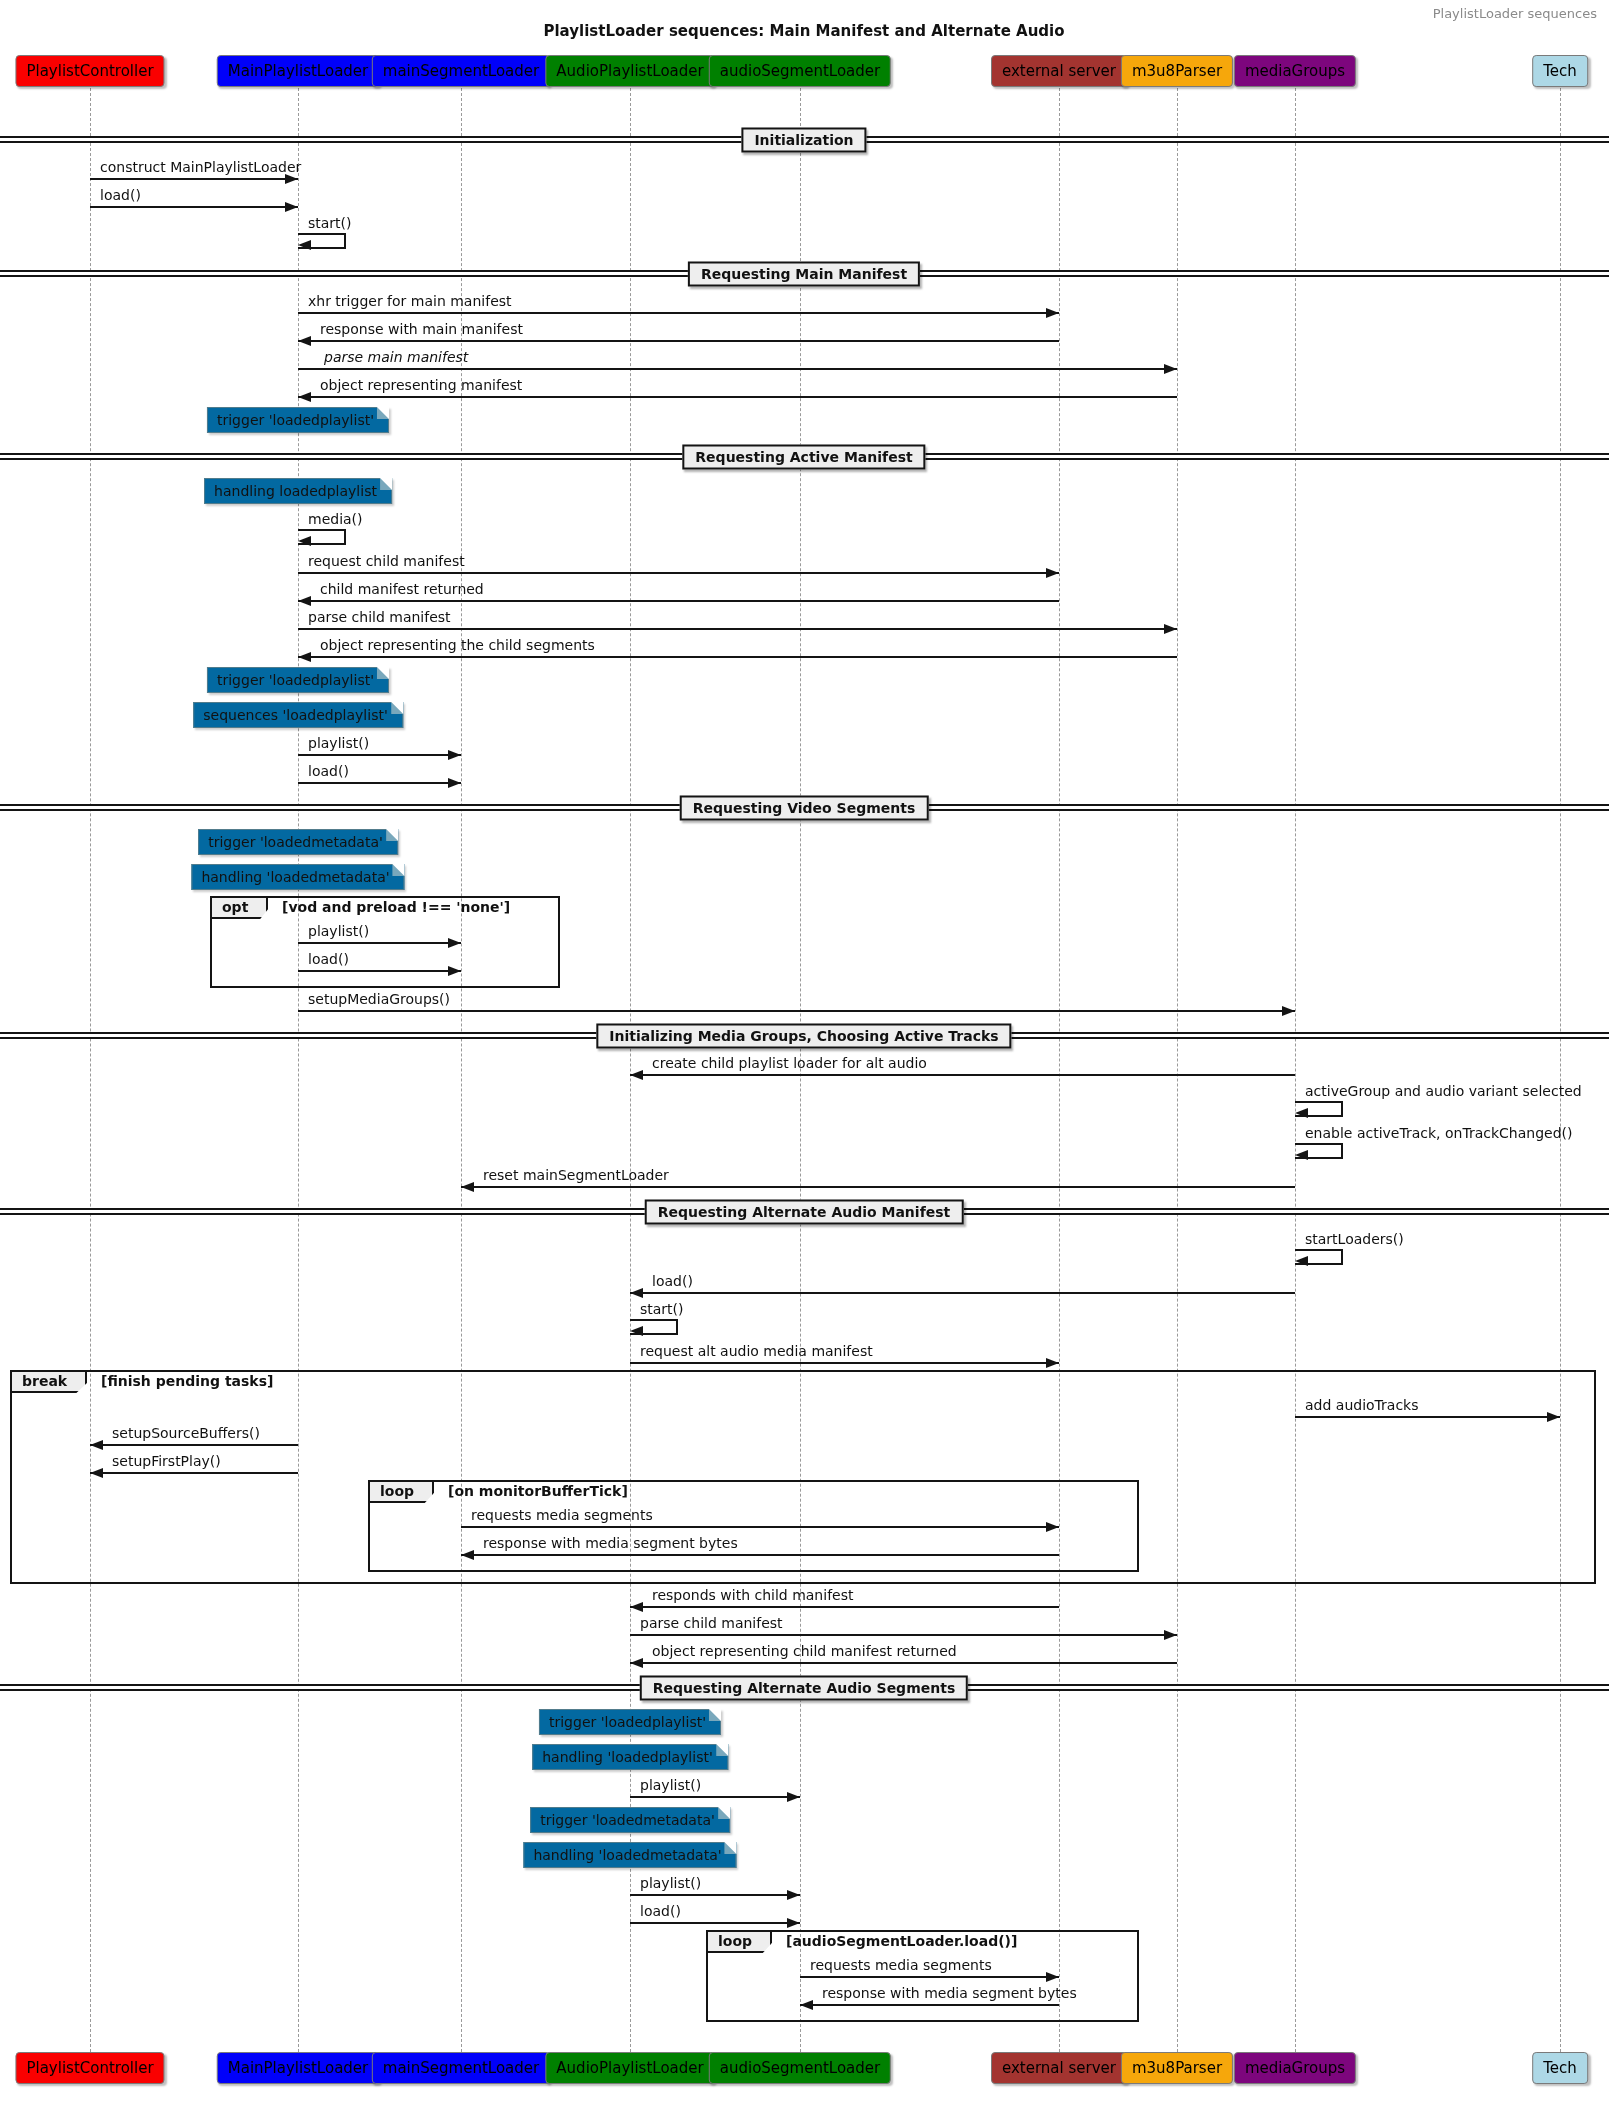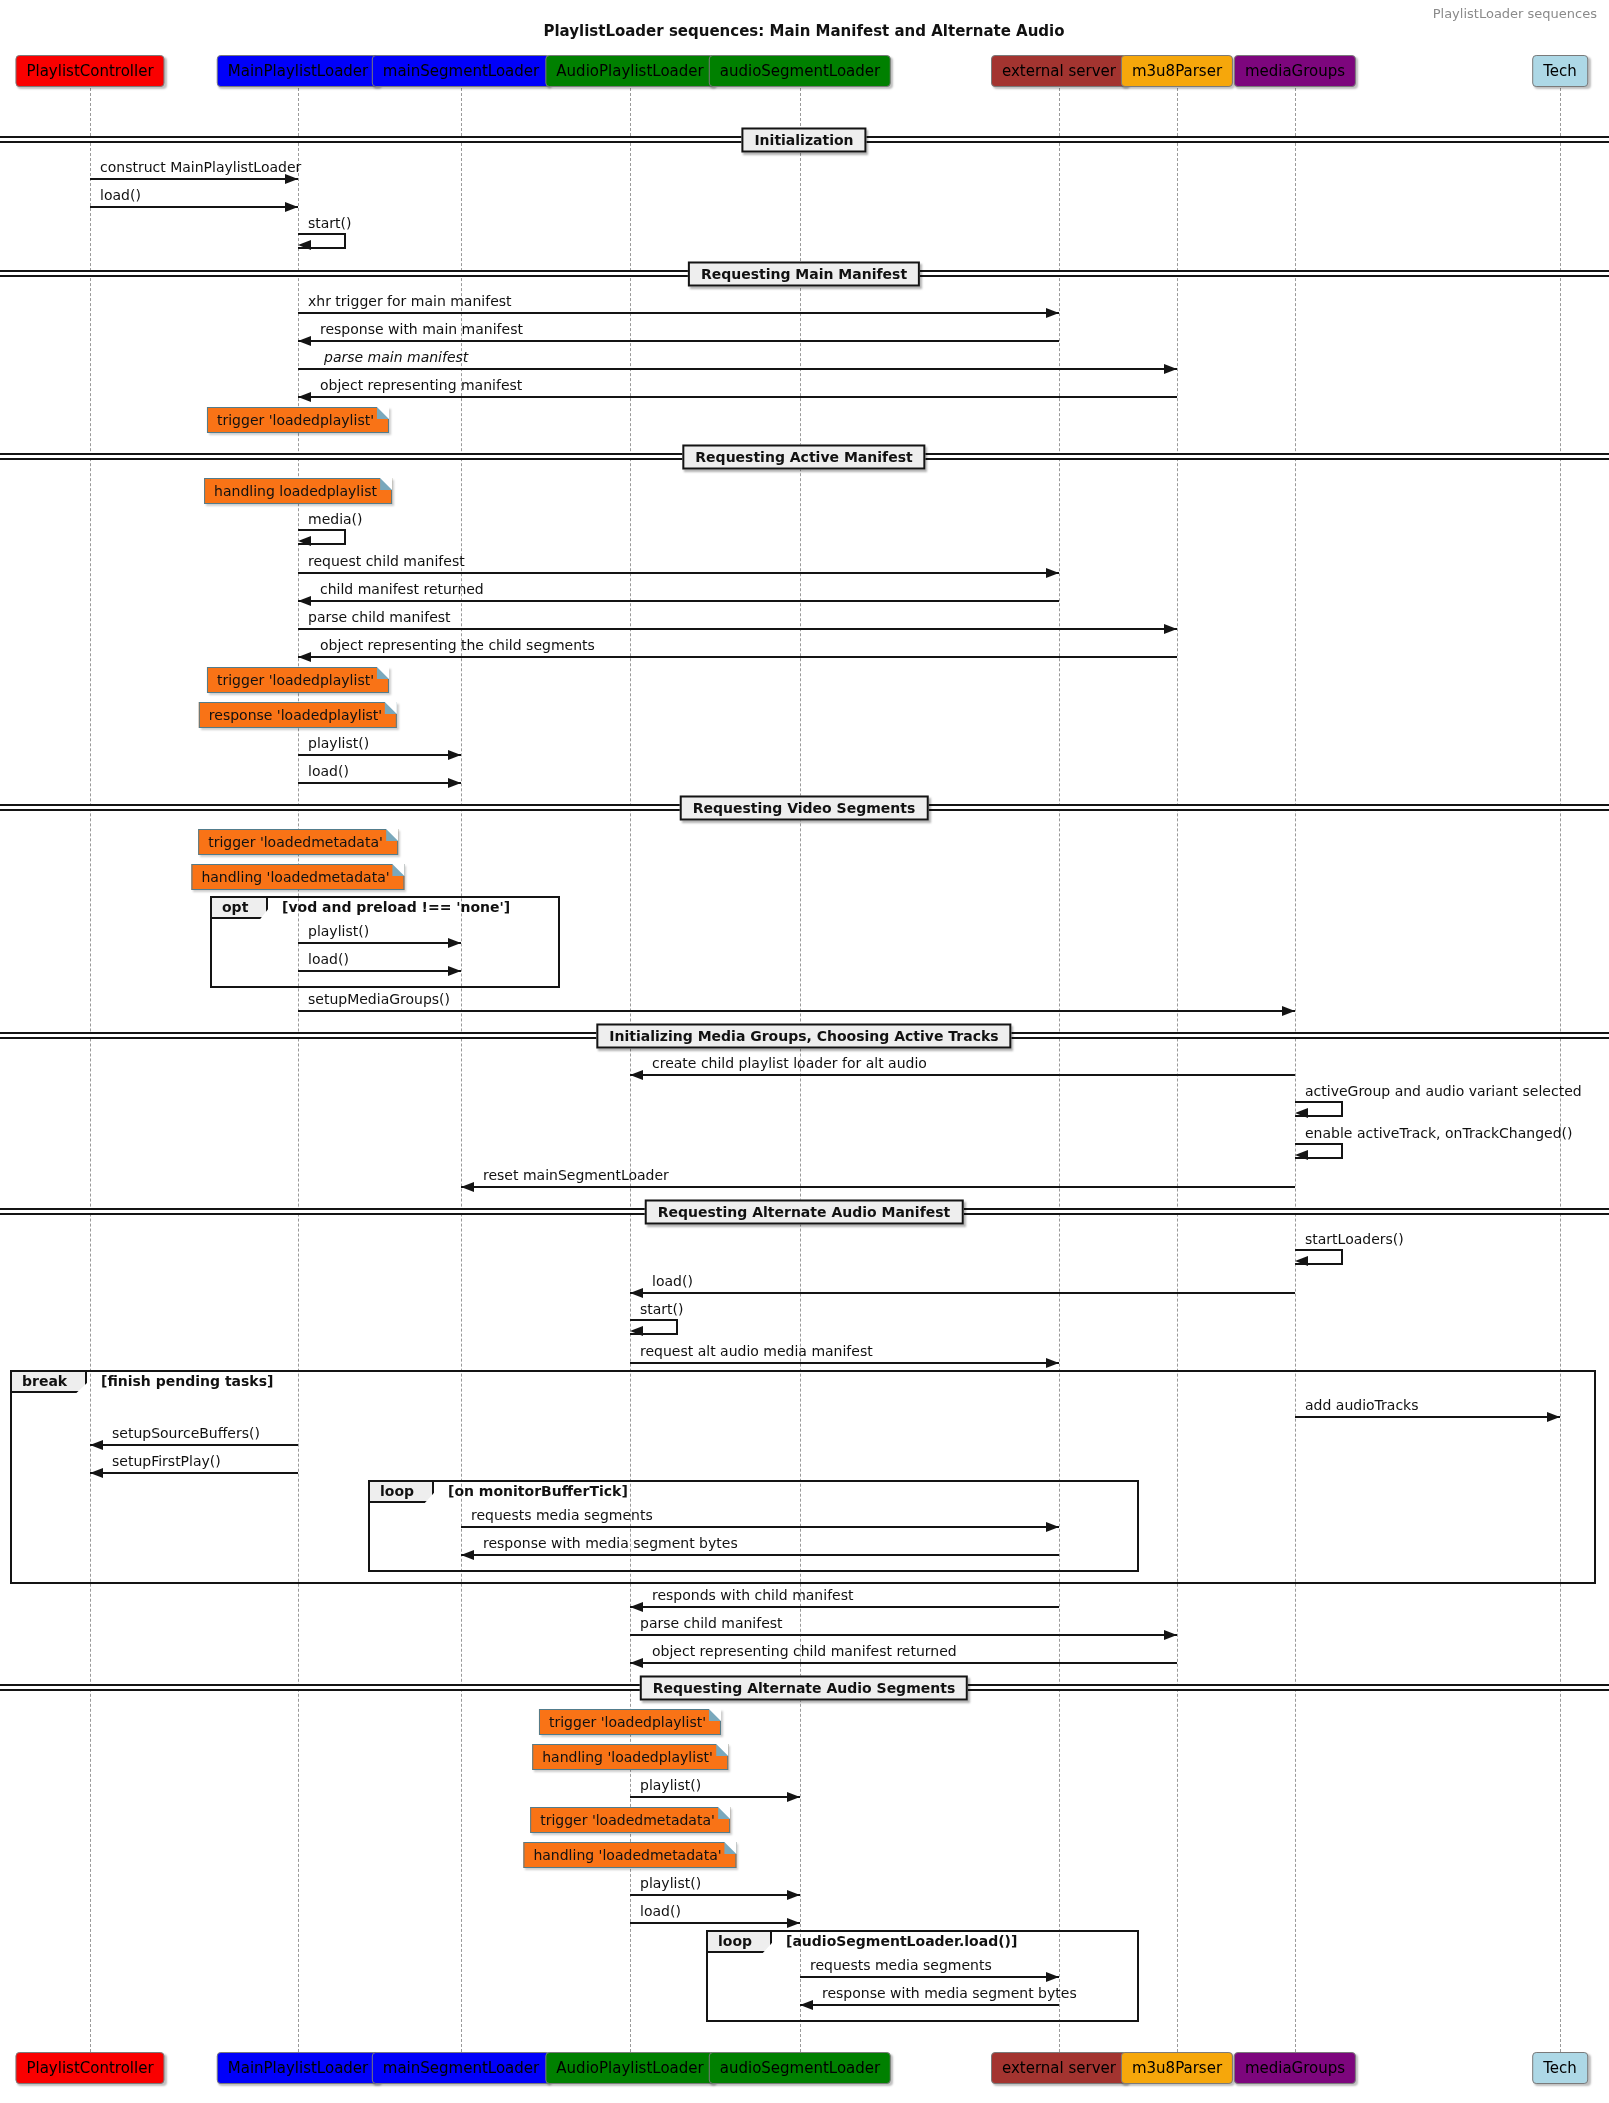--- a/index.html
+++ b/index.html
@@ -10,21 +10,21 @@
     font-weight:bold;font-size:15px;white-space:nowrap;}
   .lifeline{position:absolute;width:0;border-left:1px dashed #9a9a9a;}
   .pbox{position:absolute;transform:translateX(-50%);border:1px solid #7a7a7a;border-radius:4px;
     padding:6px 10px;font-size:15px;white-space:nowrap;box-shadow:2px 2px 2px rgba(0,0,0,.25);color:#000;}
   .msg-label{position:absolute;font-size:14px;white-space:nowrap;}
   .msg-line{position:absolute;height:0;border-top:2px solid #141414;}
   .arr{position:absolute;width:0;height:0;border-top:5px solid transparent;border-bottom:5px solid transparent;}
   .arr.r{border-left:13px solid #141414;}
   .arr.l{border-right:13px solid #141414;}
   .selfbox{position:absolute;border:2px solid #141414;border-left:none;width:46px;height:12px;}
-  .note{position:absolute;transform:translateX(-50%);background:#f97316;border:1px solid #527c8c;
+  .note{position:absolute;transform:translateX(-50%);background:#0369a1;border:1px solid #527c8c;
     padding:4px 14px 4px 9px;font-size:14px;white-space:nowrap;box-shadow:2px 2px 2px rgba(0,0,0,.2);}
   .note::before{content:"";position:absolute;top:-1px;right:-1px;border-style:solid;
     border-width:0 12px 12px 0;border-color:#fff #fff #79a8bc #79a8bc;}
   .divline{position:absolute;left:0;width:100%;height:3px;background:#fff;
     border-top:2px solid #141414;border-bottom:2px solid #141414;}
   .divlabel{position:absolute;transform:translate(-50%,-50%);background:#eeeeee;border:2px solid #141414;
     font-weight:bold;font-size:14px;padding:2px 11px 3px;white-space:nowrap;box-shadow:2px 2px 2px rgba(0,0,0,.3);}
   .frame{position:absolute;border:2px solid #141414;}
   .frame-tab{position:absolute;background:#eeeeee;border:2px solid #141414;font-weight:bold;font-size:14px;
     padding:1px 18px 2px 10px;clip-path:polygon(0 0,100% 0,100% 55%,86% 100%,0 100%);}
@@ -101,21 +101,21 @@
     <div class="msg-label" style="left: 320px; top: 581px;">child manifest returned</div>
     <div class="msg-line" style="left: 298px; top: 600px; width: 761px;"></div>
     <div class="arr l" style="left: 298px; top: 596px;"></div>
     <div class="msg-label" style="left: 308px; top: 609px;">parse child manifest</div>
     <div class="msg-line" style="left: 298px; top: 628px; width: 879px;"></div>
     <div class="arr r" style="left: 1164px; top: 624px;"></div>
     <div class="msg-label" style="left: 320px; top: 637px;">object representing the child segments</div>
     <div class="msg-line" style="left: 298px; top: 656px; width: 879px;"></div>
     <div class="arr l" style="left: 298px; top: 652px;"></div>
     <div class="note" style="left: 298px; top: 667px;">trigger 'loadedplaylist'</div>
-    <div class="note" style="left: 298px; top: 702px;">response 'loadedplaylist'</div>
+    <div class="note" style="left: 298px; top: 702px;">sequences 'loadedplaylist'</div>
     <div class="msg-label" style="left: 308px; top: 735px;">playlist()</div>
     <div class="msg-line" style="left: 298px; top: 754px; width: 163px;"></div>
     <div class="arr r" style="left: 448px; top: 750px;"></div>
     <div class="msg-label" style="left: 308px; top: 763px;">load()</div>
     <div class="msg-line" style="left: 298px; top: 782px; width: 163px;"></div>
     <div class="arr r" style="left: 448px; top: 778px;"></div>
     <div class="divline" style="top: 804px;"></div>
     <div class="divlabel" style="left: 804px; top: 808px;">Requesting Video Segments</div>
     <div class="note" style="left: 298px; top: 829px;">trigger 'loadedmetadata'</div>
     <div class="note" style="left: 298px; top: 864px;">handling 'loadedmetadata'</div>

